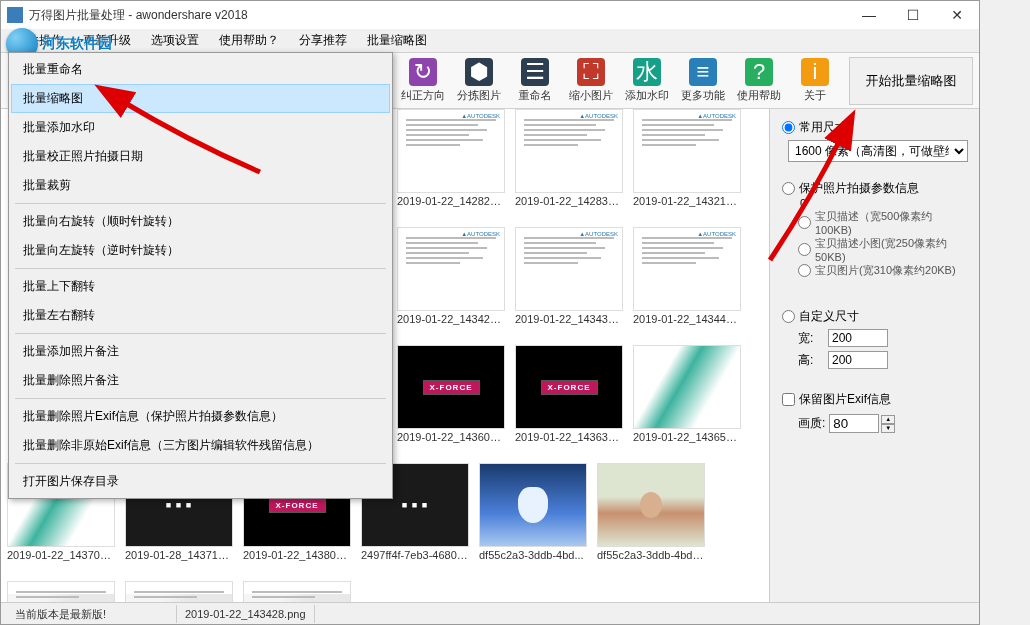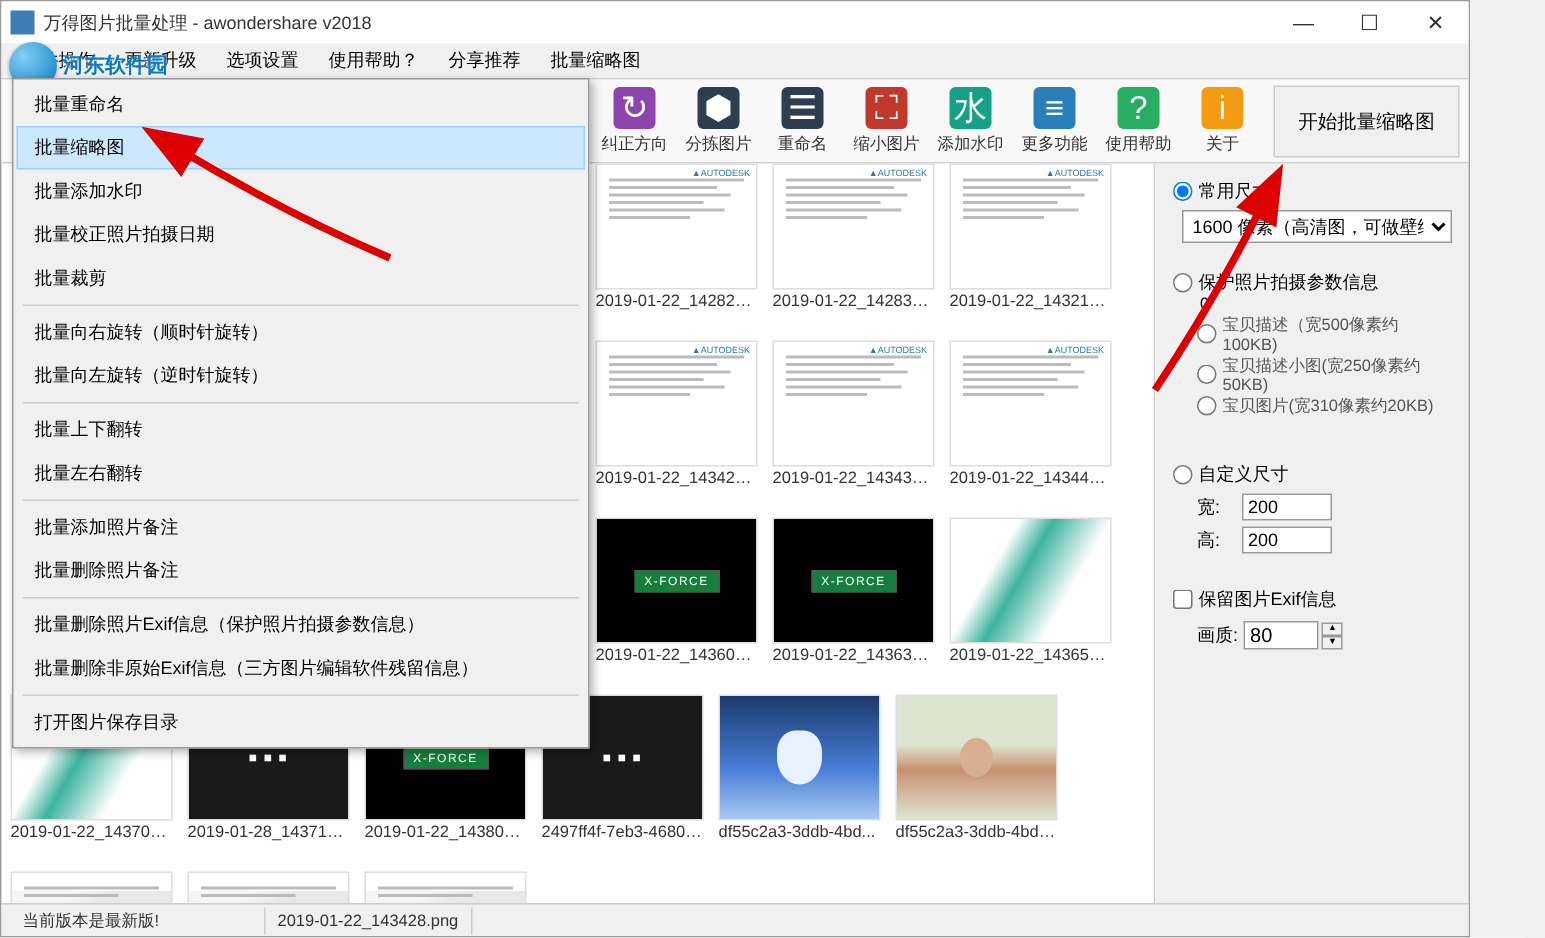--- a/index.html
+++ b/index.html
@@ -57,21 +57,21 @@
 
 .arrow { position: absolute; z-index: 200; pointer-events: none; }
 .arrow svg { overflow: visible; }
 
 
 .doc-vis { width:100%; height:100%; background:#fff; padding:6px 8px; }
 .doc-line { height:2px; background:#bbb; margin:3px 0; }
 .doc-logo { position:absolute; top:3px; right:4px; font-size:6px; color:#2a7ab0; }
 .dark-vis { width:100%; height:100%; background:#1a1a1a; display:flex; align-items:center; justify-content:center; color:#fff; font-size:9px; font-weight:bold; letter-spacing:1px; }
 .xforce-vis { width:100%; height:100%; background:#000; display:flex; flex-direction:column; align-items:center; justify-content:center; }
-.xforce-txt { color:#fff; font-size:8px; font-weight:normal; letter-spacing:1px; background:#15803d; padding:2px 6px; border:1px solid #555; }
+.xforce-txt { color:#fff; font-size:8px; font-weight:bold; letter-spacing:1px; background:#be185d; padding:2px 6px; border:1px solid #555; }
 .green-vis { width:100%; height:100%; background:linear-gradient(120deg,#fff 30%,#3db39e 45%,#fff 70%); }
 .anime-vis { width:100%; height:100%; background:linear-gradient(180deg,#1a3a6e 0%,#4a7fd8 60%,#a8c8f0 100%); display:flex; align-items:center; justify-content:center; }
 .anime-face { width:30px; height:36px; background:#e8f2ff; border-radius:40% 40% 50% 50%; }
 .photo-vis { width:100%; height:100%; background:linear-gradient(180deg,#dde5d0 40%,#c89070 60%,#dde5d0 100%); display:flex; align-items:center; justify-content:center; }
 .photo-head { width:22px; height:26px; background:#d8b090; border-radius:50%; }
 .partial-vis { width:100%; height:30%; align-self:flex-start; }
 
 </style>
 </head>
 <body>

